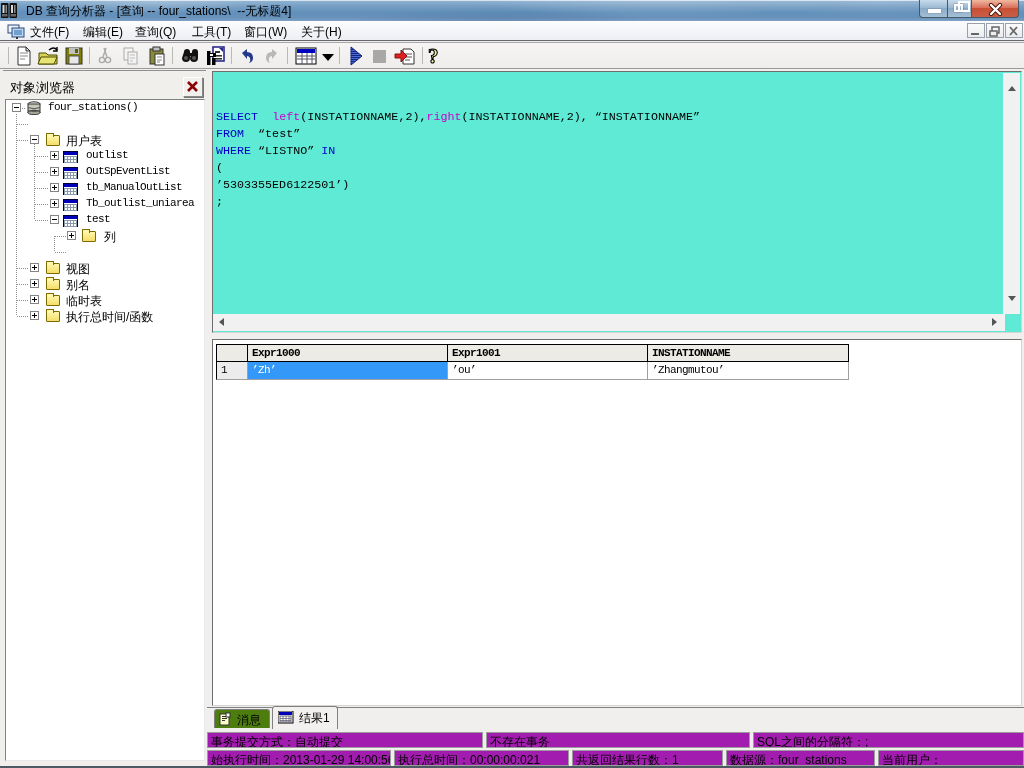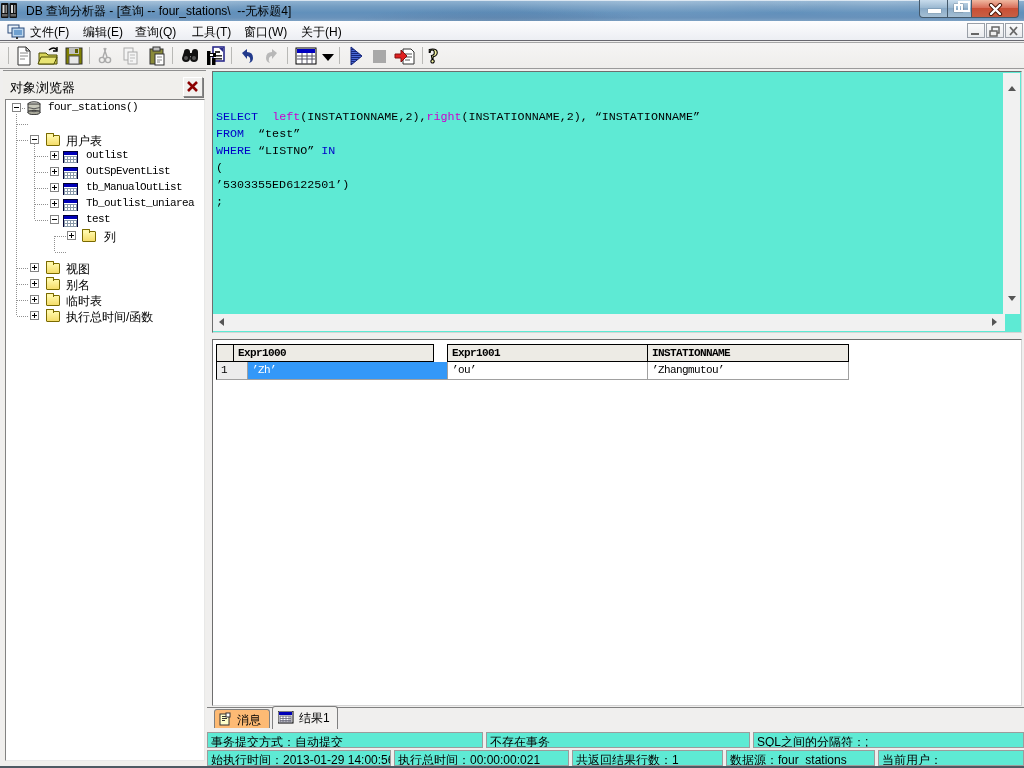--- a/index.html
+++ b/index.html
@@ -62,21 +62,21 @@
 
 #results{left:212px;top:339px;width:810px;height:367px;background:#fff;border:1px solid #6e6e6e;border-right-color:#d4d4d4;border-bottom-color:#d4d4d4}
 #grid{position:absolute;left:3px;top:4px;width:633px;font-family:"Liberation Mono",monospace;font-size:11px;letter-spacing:-0.6px}
 .gc{position:absolute;border:1px solid #000;overflow:hidden;white-space:pre}
 .ghead{background:#edebe5;border-bottom:1px solid #000}
 .gdata{border:1px solid #a0a0a0;border-top:none;background:#fff}
 
 #tabline{left:207px;top:707px;width:817px;height:1px;background:#808080}
 .tab{position:absolute;font-size:12px;color:#000}
 
-.seg{position:absolute;height:16px;background:#5eead4;border:1px solid #9c9c9c;font-size:12px;color:#000;padding:1px 0 0 3px;white-space:pre;overflow:hidden}
+.seg{position:absolute;height:16px;background:#a21caf;border:1px solid #9c9c9c;font-size:12px;color:#000;padding:1px 0 0 3px;white-space:pre;overflow:hidden}
 #botline{left:0;top:766px;width:1024px;height:2px;background:#4e5a63}
 </style></head>
 <body>
 
 <div class="abs" id="titlebar">
     <div class="sheen"></div>
     <div class="botline"></div>
   </div>
 <div class="abs" id="titletext">DB 查询分析器 - [查询 -- four_stations\  --无标题4]</div>
 <div class="abs" id="appicon" style="left:1px;top:2px;width:16px;height:17px">
@@ -286,32 +286,32 @@
 </div>
 <div id="hscroll">
  <div class="arr" style="left:6px;top:4px;border-top:4px solid transparent;border-bottom:4px solid transparent;border-right:5px solid #555"></div>
  <div class="arr" style="right:8px;top:4px;border-top:4px solid transparent;border-bottom:4px solid transparent;border-left:5px solid #555"></div>
 </div>
 </div>
 
 <div class="abs" id="results">
     <div id="grid">
       <div class="gc ghead" style="left:0px;top:0;width:32px;height:18px;font-weight:bold;padding:2px 0 0 4px"></div>
-      <div class="gc ghead" style="left:17px;top:0;width:201px;height:18px;font-weight:bold;padding:2px 8px 0 4px">Expr1000</div>
+      <div class="gc ghead" style="left:31px;top:0;width:201px;height:18px;font-weight:bold;padding:2px 8px 0 4px">Expr1000</div>
       <div class="gc ghead" style="left:231px;top:0;width:201px;height:18px;font-weight:bold;padding:2px 0 0 4px">Expr1001</div>
       <div class="gc ghead" style="left:431px;top:0;width:202px;height:18px;font-weight:bold;padding:2px 16px 0 4px">INSTATIONNAME</div>
       <div class="gc gdata" style="left:0px;top:18px;width:32px;height:18px;padding:2px 0 0 4px;background:#ececec;border-left:1px solid #000;">1</div>
       <div class="gc gdata" style="left:31px;top:18px;width:201px;height:18px;padding:2px 0 0 4px;background:#3398f8;color:#fff;">’Zh’</div>
       <div class="gc gdata" style="left:231px;top:18px;width:201px;height:18px;padding:2px 0 0 4px;">’ou’</div>
       <div class="gc gdata" style="left:431px;top:18px;width:202px;height:18px;padding:2px 0 0 4px;">’Zhangmutou’</div>
     </div>
   </div>
 
 <div class="abs" id="tabline"></div>
-<div class="abs tab" id="tab1" style="left:214px;top:709px;width:56px;height:19px;background:#fdba74;border:1px solid #808080;border-bottom:none;border-radius:3px 3px 0 0">
+<div class="abs tab" id="tab1" style="left:214px;top:709px;width:56px;height:19px;background:#4d7c0f;border:1px solid #808080;border-bottom:none;border-radius:3px 3px 0 0">
  <svg style="position:absolute;left:4px;top:2px" width="14" height="14">
       <rect x="1" y="2" width="9" height="11" fill="#ffffc8" stroke="#333"></rect>
       <rect x="3" y="4" width="5" height="1" fill="#333"></rect>
       <rect x="3" y="6" width="5" height="1" fill="#333"></rect>
       <rect x="3" y="8" width="3" height="1" fill="#333"></rect>
       <rect x="7" y="1" width="4" height="4" fill="#fff" stroke="#333"></rect>
     </svg>
  <span style="position:absolute;left:22px;top:2px">消息</span>
   </div>
 <div class="abs tab" id="tab2" style="left:272px;top:706px;width:66px;height:23px;background:#f2f1ef;border:1px solid #808080;border-bottom:none;border-radius:3px 3px 0 0">

